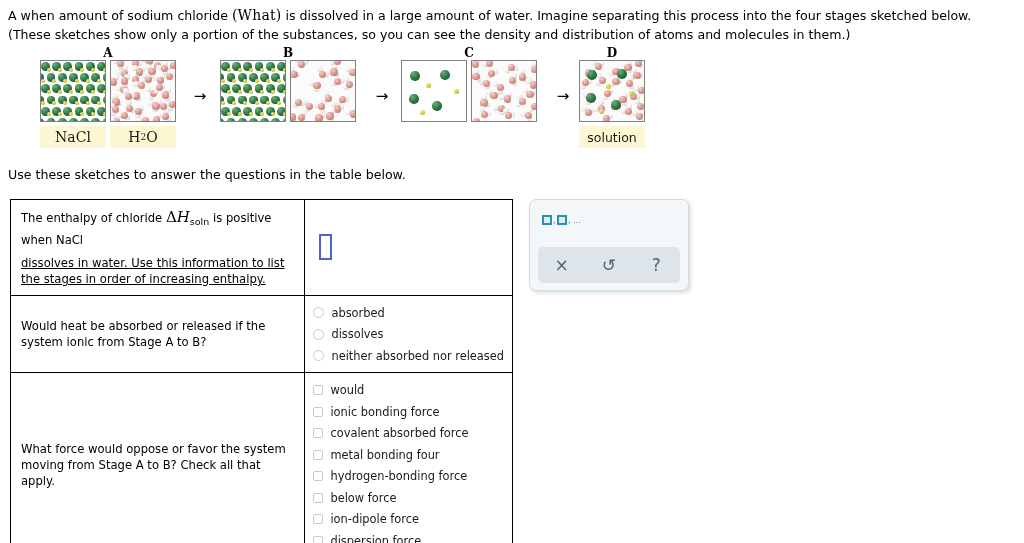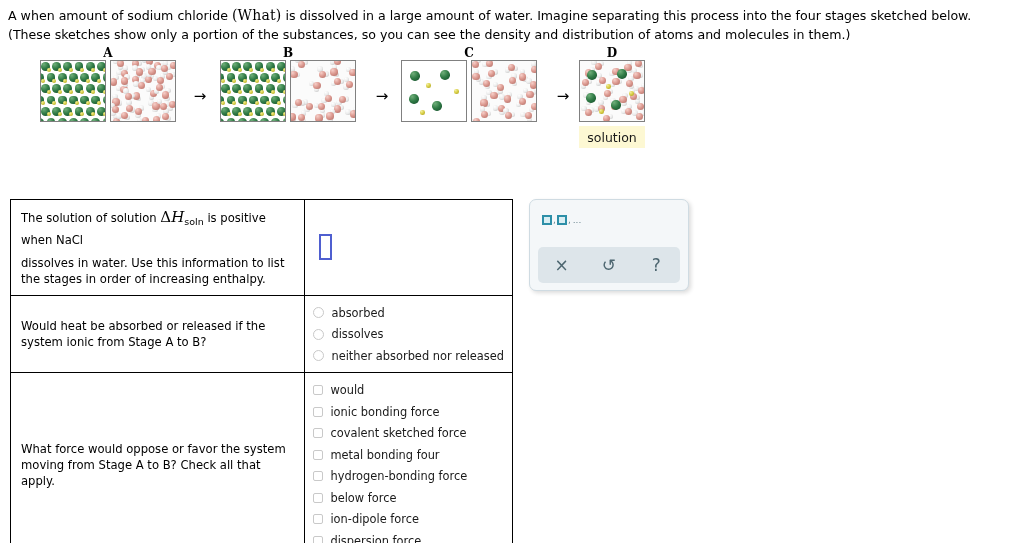--- a/index.html
+++ b/index.html
@@ -329,20 +329,28 @@
             <span class="atom hw" style="left: 51.855px; top: -0.636469px; width: 5.4px; height: 5.4px;"></span>
             <span class="atom ow" style="left: 49.9696px; top: 3.55939px; width: 7.2px; height: 7.2px;"></span>
             <span class="atom hw" style="left: 13.4642px; top: 13.1856px; width: 5.4px; height: 5.4px;"></span>
             <span class="atom hw" style="left: 11.739px; top: 20.7325px; width: 5.4px; height: 5.4px;"></span>
             <span class="atom ow" style="left: 10.1787px; top: 16.4052px; width: 7.2px; height: 7.2px;"></span>
             <span class="atom hw" style="left: 62.2178px; top: 38.4053px; width: 5.4px; height: 5.4px;"></span>
             <span class="atom hw" style="left: 57.0128px; top: 44.1358px; width: 5.4px; height: 5.4px;"></span>
             <span class="atom ow" style="left: 57.7755px; top: 39.5995px; width: 7.2px; height: 7.2px;"></span>
           </div>
       </div>
+      <div class="caption-row">
+        <div class="caption">NaCl</div>
+        <div class="caption">
+          <span>H</span>
+            <sub>2</sub>
+            <span>O</span>
+        </div>
+      </div>
     </div>
 
     <div class="arrow" style="left:190px;">
       <span>→</span>
     </div>
 
     <div class="stage" style="left:220px;">
       <div class="stage-label">B</div>
       <div class="boxes">
         <div class="mbox" id="boxB1">
@@ -660,31 +668,32 @@
             <span class="atom na" style="left: 19px; top: 48px; width: 4.6px; height: 4.6px;"></span>
           </div>
       </div>
       <div class="caption-row">
         <div class="caption sans">solution</div>
       </div>
     </div>
 
   </div>
 
+  <div class="instruction">Use these sketches to answer the questions in the table below.</div>
 
   <table class="qtable">
     <tbody>
       <tr>
         <td class="qcell">
           <div class="mathline">
-            <span>The solution of solution</span>
+            <span>The enthalpy of chloride</span>
             <span class="mdelta">Δ</span><span class="mvar">H</span><span class="msub">soln</span>
             <span>is positive when NaCl</span>
           </div>
-          <div style="margin-top:5px;">dissolves in water. Use this information to list the stages in order of increasing enthalpy.</div>
+          <div style="margin-top:5px;text-decoration:underline;">dissolves in water. Use this information to list the stages in order of increasing enthalpy.</div>
         </td>
         <td class="acell">
           <div class="answerbox" title=""></div>
         </td>
       </tr>
 
       <tr>
         <td class="qcell">Would heat be absorbed or released if the system ionic from Stage A to B?</td>
         <td class="acell">
           <div class="opt">
@@ -708,21 +717,21 @@
           <div class="opt">
             <span class="check"></span>
             <span class="olabel">would</span>
           </div>
           <div class="opt">
             <span class="check"></span>
             <span class="olabel">ionic bonding force</span>
           </div>
           <div class="opt">
             <span class="check"></span>
-            <span class="olabel">covalent sketched force</span>
+            <span class="olabel">covalent absorbed force</span>
           </div>
           <div class="opt">
             <span class="check"></span>
             <span class="olabel">metal bonding four</span>
           </div>
           <div class="opt">
             <span class="check"></span>
             <span class="olabel">hydrogen-bonding force</span>
           </div>
           <div class="opt">

